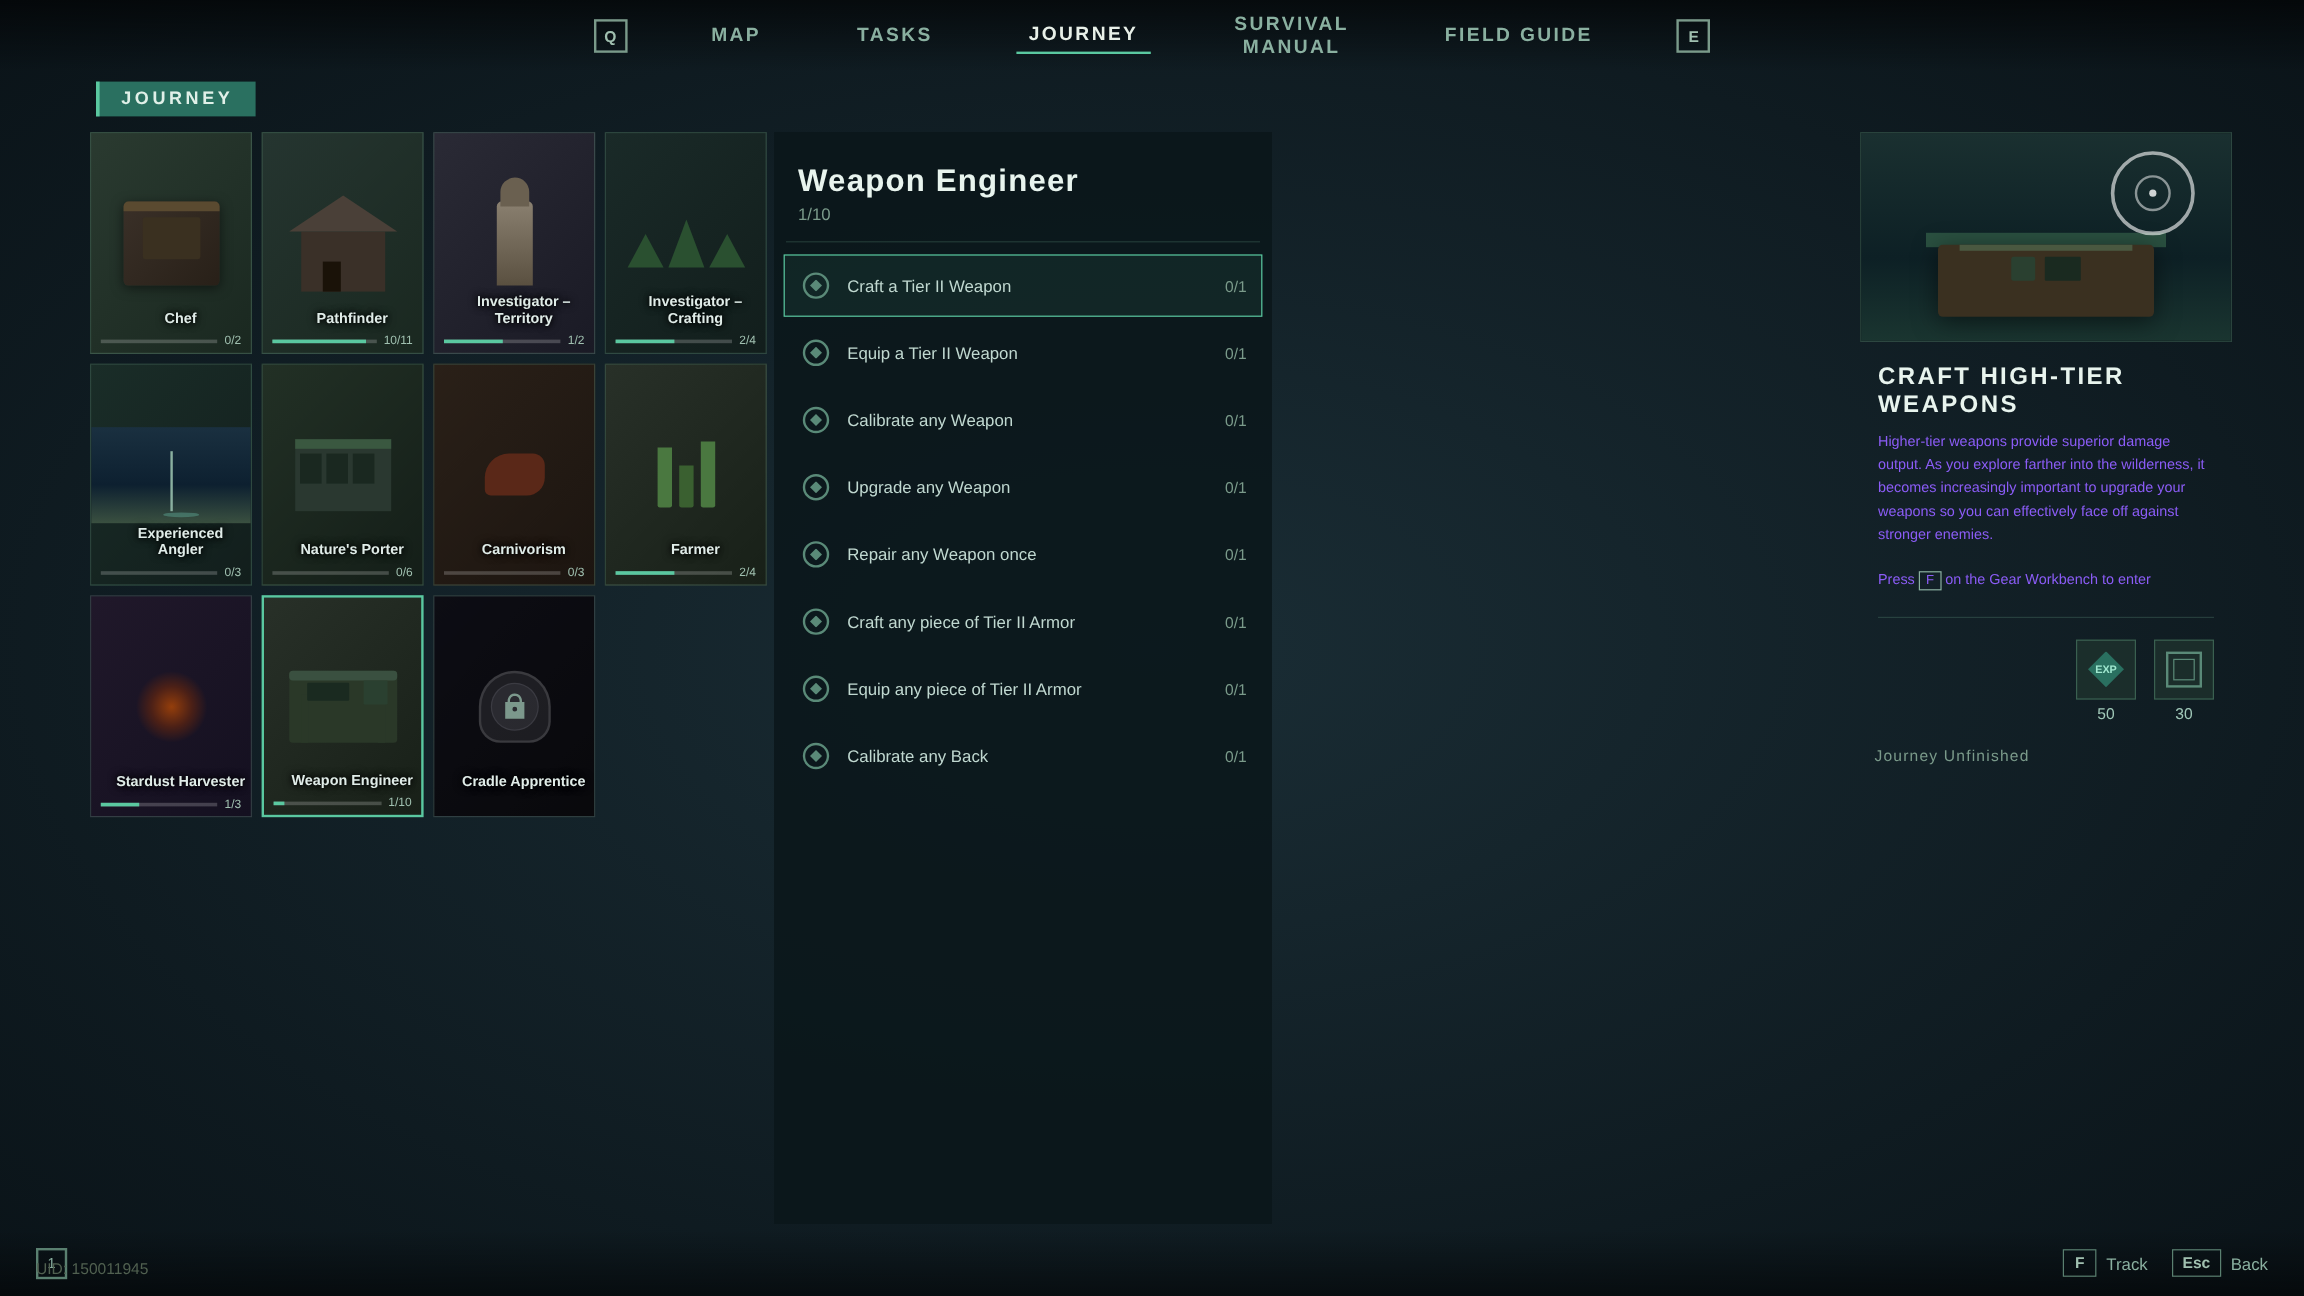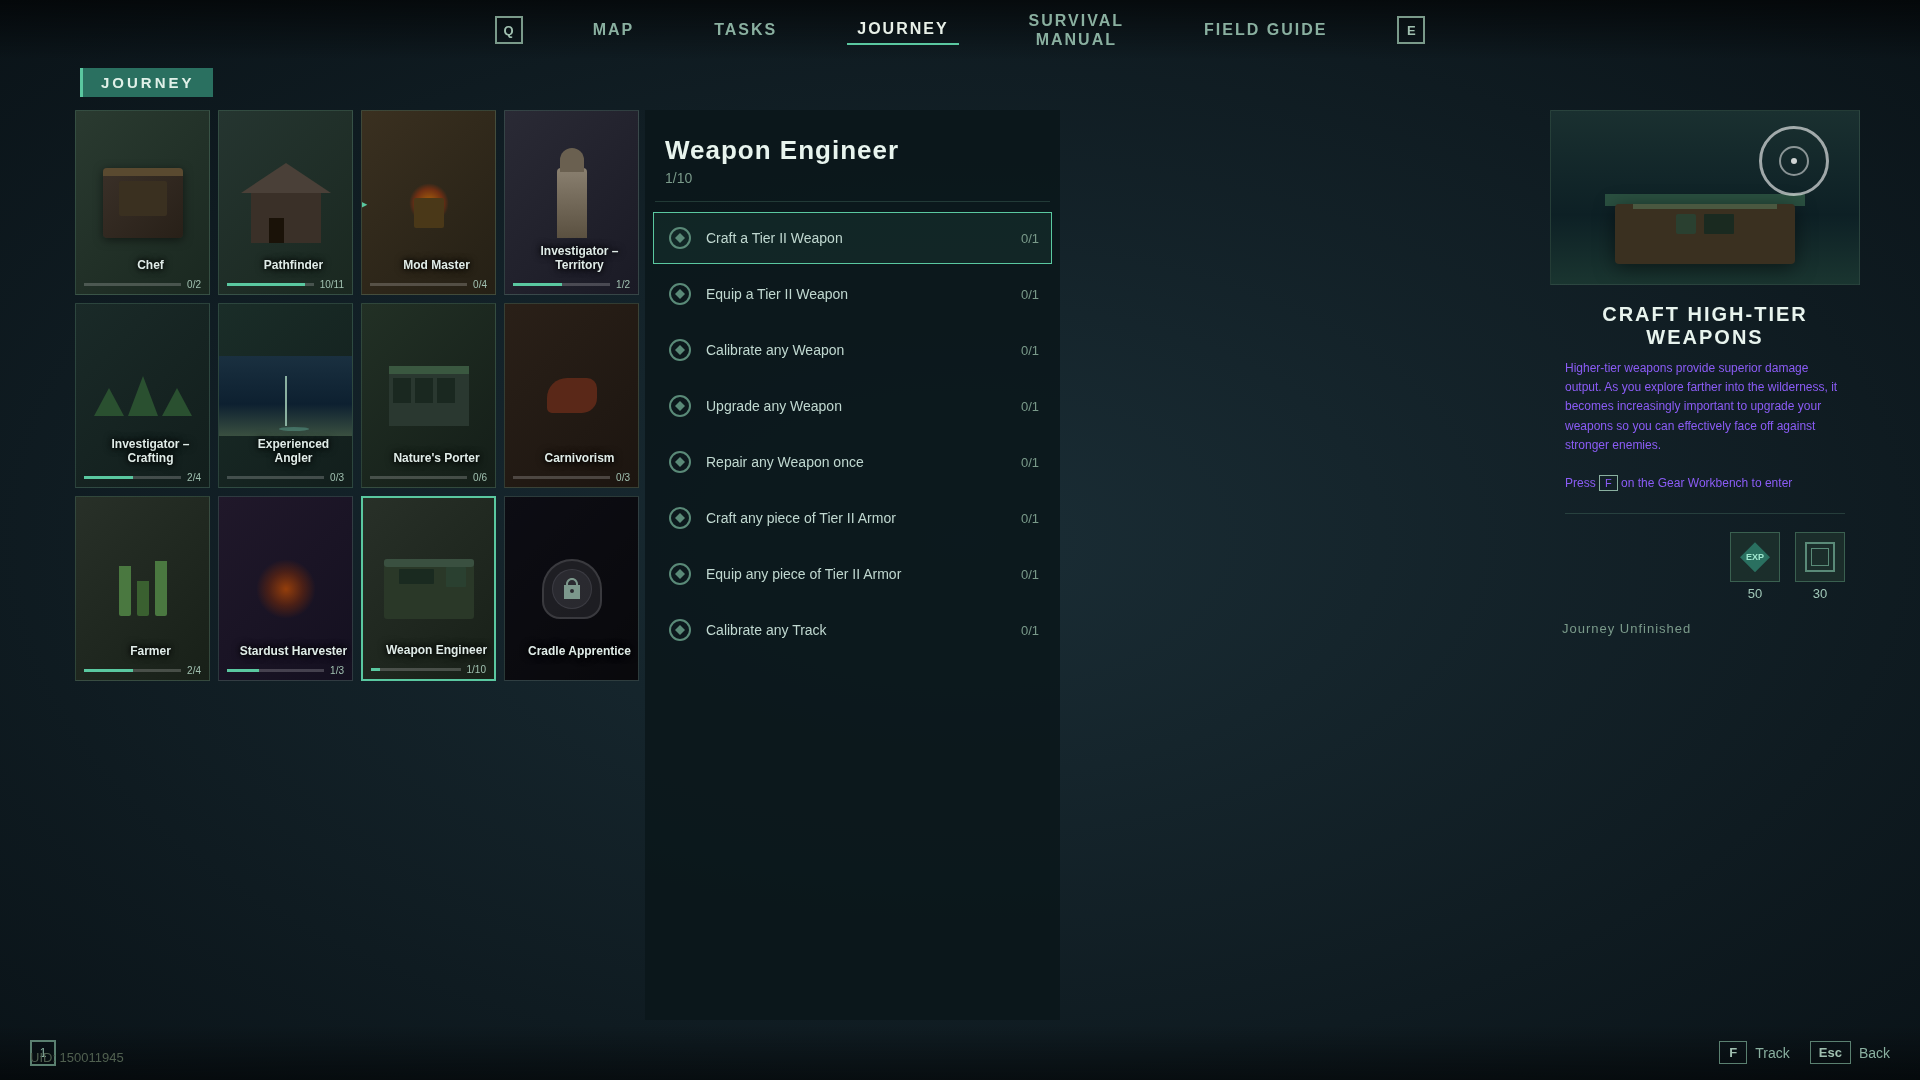--- a/index.html
+++ b/index.html
@@ -360,21 +360,20 @@
       top: 50%;
       left: 50%;
       transform: translate(-50%,-50%);
     }
 
     .info-title {
       font-size: 20px;
       font-weight: bold;
       color: #e8f4ee;
       letter-spacing: 2px;
-      text-align: center;
       padding: 18px 15px 10px;
       text-transform: uppercase;
     }
 
     .info-desc {
       font-size: 12px;
       color: #8b5cf6;
       line-height: 1.6;
       padding: 0 15px 10px;
     }
@@ -670,36 +669,20 @@
       </div>
       <div class="item-label">Pathfinder</div>
       <div class="item-progress">
         <div class="progress-bar-bg">
             <div class="progress-bar-fill" style="width:90%"></div>
           </div>
         <span class="progress-text">10/11</span>
       </div>
     </div>
 
-    <div class="grid-item bg-modmaster" style="position:relative">
-      <div class="arrow-indicator">▶</div>
-      <div class="scene-art">
-        <div style="position:relative">
-          <div class="fire-glow"></div>
-          <div style="width:30px;height:30px;background:#4a3818;position:absolute;bottom:-5px;left:50%;transform:translateX(-50%);border-radius:2px;"></div>
-        </div>
-      </div>
-      <div class="item-label">Mod Master</div>
-      <div class="item-progress">
-        <div class="progress-bar-bg">
-            <div class="progress-bar-fill" style="width:0%"></div>
-          </div>
-        <span class="progress-text">0/4</span>
-      </div>
-    </div>
 
     <div class="grid-item bg-investigator-t">
       <div class="scene-art">
         <div class="statue-art">
           <div style="width:24px;height:24px;background:#6a6050;border-radius:50% 50% 0 0;position:absolute;top:-20px;left:3px;"></div>
         </div>
       </div>
       <div class="item-label">Investigator –<br>Territory</div>
       <div class="item-progress">
         <div class="progress-bar-bg">
@@ -919,21 +902,21 @@
       <span class="task-text">Equip any piece of Tier II Armor</span>
       <span class="task-count">0/1</span>
     </div>
 
     <div class="task-row">
       <div class="task-icon">
         <div class="task-icon-shape">
             <div class="task-icon-inner"></div>
           </div>
       </div>
-      <span class="task-text">Calibrate any Track</span>
+      <span class="task-text">Calibrate any Back</span>
       <span class="task-count">0/1</span>
     </div>
 
   </div>
 </div>
 
 <div class="info-panel">
   <div class="info-image">
     <div class="workbench-scene">
 

